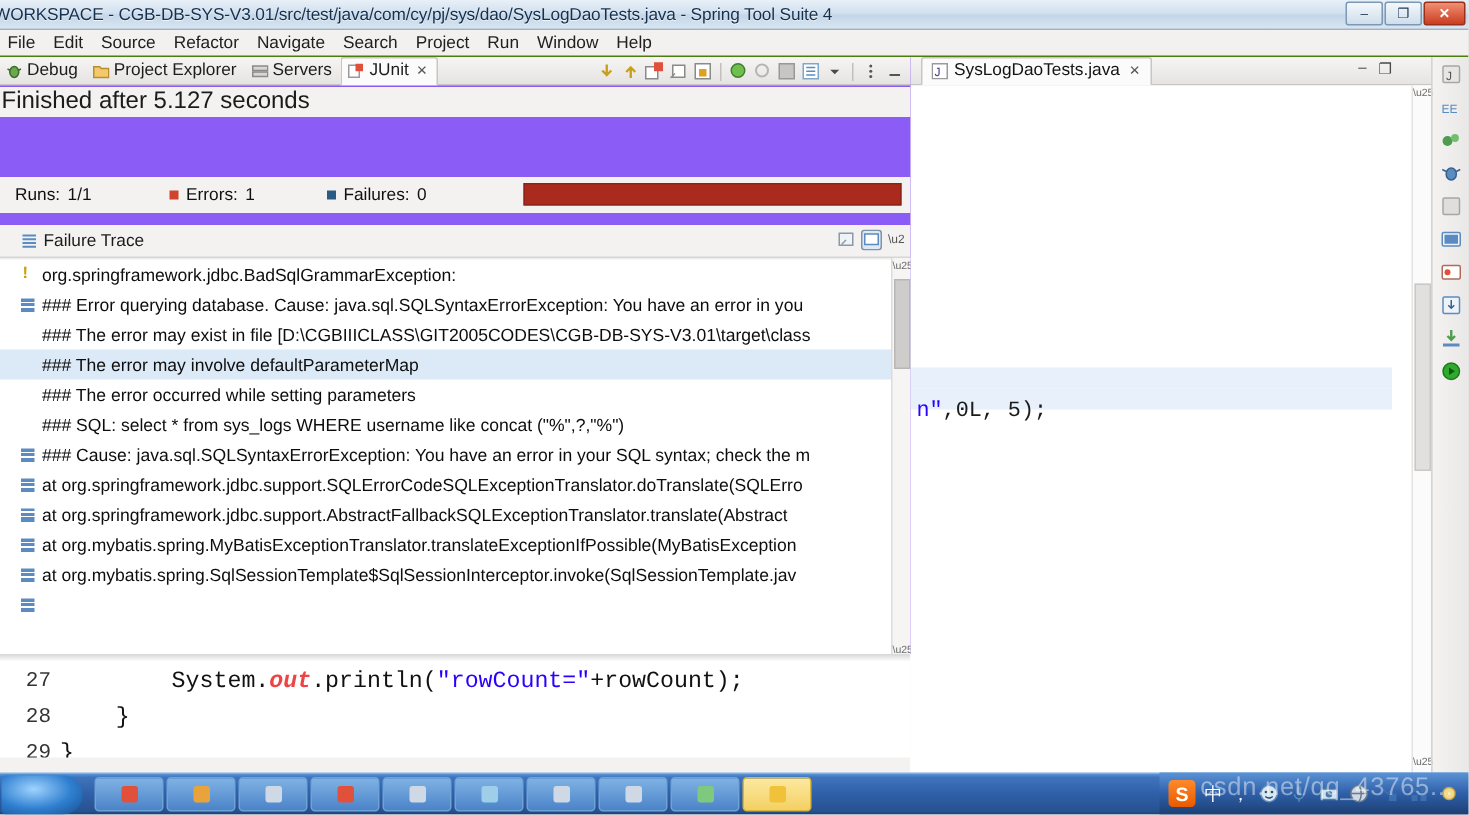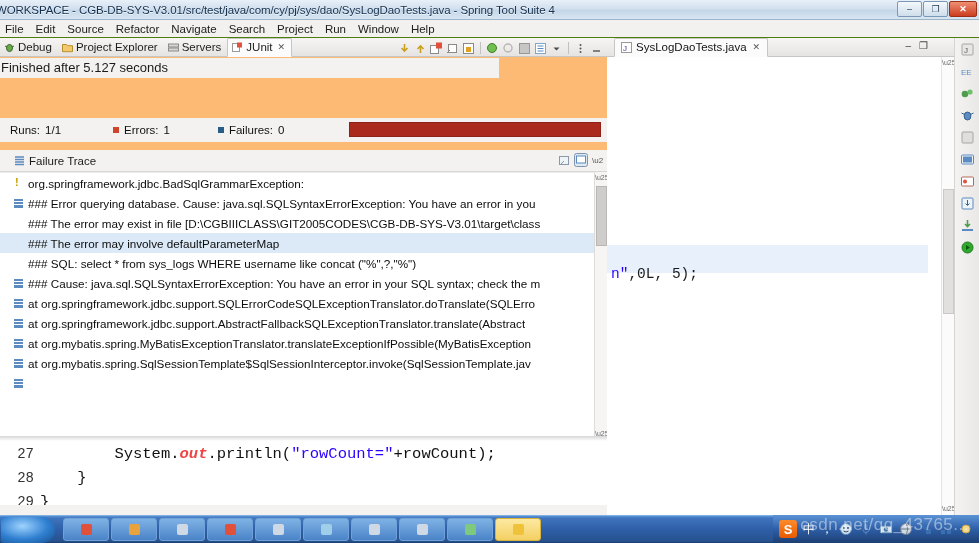--- a/index.html
+++ b/index.html
@@ -53,21 +53,21 @@
     overflow: hidden;
   }
   .menu-item {
     font-size: 11.5px; color: #202020; padding: 1px 6px; white-space: nowrap;
   }
   .menu-item:first-child { margin-left: -3px; }
 
   
   #junit-view {
     position: absolute; left: 0; top: 38px; width: 607px; height: 398px;
-    background: #fdba74;
+    background: #8b5cf6;
     overflow: hidden;
   }
   #junit-tabs {
     position: absolute; left: 0; top: 0; width: 607px; height: 19px;
     background: linear-gradient(to bottom,#f6f5f4,#e6e4e2);
     display: flex; align-items: center;
     border-bottom: 1px solid #c8c6c4;
   }
   .vtab {
     display: flex; align-items: center; gap: 3px;
@@ -86,22 +86,22 @@
     position: absolute; right: 0; top: 0; height: 19px;
     display: flex; align-items: center; gap: 3px; padding-right: 4px;
   }
   .tb-ico {
     width: 13px; height: 13px; border-radius: 2px; display: inline-block;
     position: relative;
   }
   .tb-sep { width: 1px; height: 12px; background: #c2c0be; margin: 0 2px; }
 
   #junit-status {
-    position: absolute; left: 0; top: 20px; width: 499px; height: 20px;
-    font-size: 13px; color: #1b1b1b; padding-left: 1px; line-height: 20px;
+    position: absolute; left: 0; top: 20px; width: 607px; height: 20px;
+    font-size: 16px; color: #1b1b1b; padding-left: 1px; line-height: 20px;
     background: #f3f2f1;
   }
 
   #junit-counts {
     position: absolute; left: 0; top: 80px; width: 607px; height: 24px;
     display: flex; align-items: center; gap: 0; font-size: 11.5px; color: #101010;
     background: #f3f2f1;
   }
   .count-cell { display: flex; align-items: center; gap: 5px; }
   .sq { width: 6px; height: 6px; display: inline-block; }
@@ -559,20 +559,23 @@
       </div>
 
       <div class="trace-row trace-indent">
         <span class="trace-txt">### The error may exist in file [D:\CGBIIICLASS\GIT2005CODES\CGB-DB-SYS-V3.01\target\class</span>
       </div>
 
       <div class="trace-row trace-indent sel">
         <span class="trace-txt">### The error may involve defaultParameterMap</span>
       </div>
 
+      <div class="trace-row trace-indent">
+        <span class="trace-txt">### The error occurred while setting parameters</span>
+      </div>
 
       <div class="trace-row trace-indent">
         <span class="trace-txt">### SQL: select *              from sys_logs         WHERE username like concat ("%",?,"%")</span>
       </div>
 
       <div class="trace-row">
         <span class="bullet stack"></span>
         <span class="trace-txt">### Cause: java.sql.SQLSyntaxErrorException: You have an error in your SQL syntax; check the m</span>
       </div>
 

